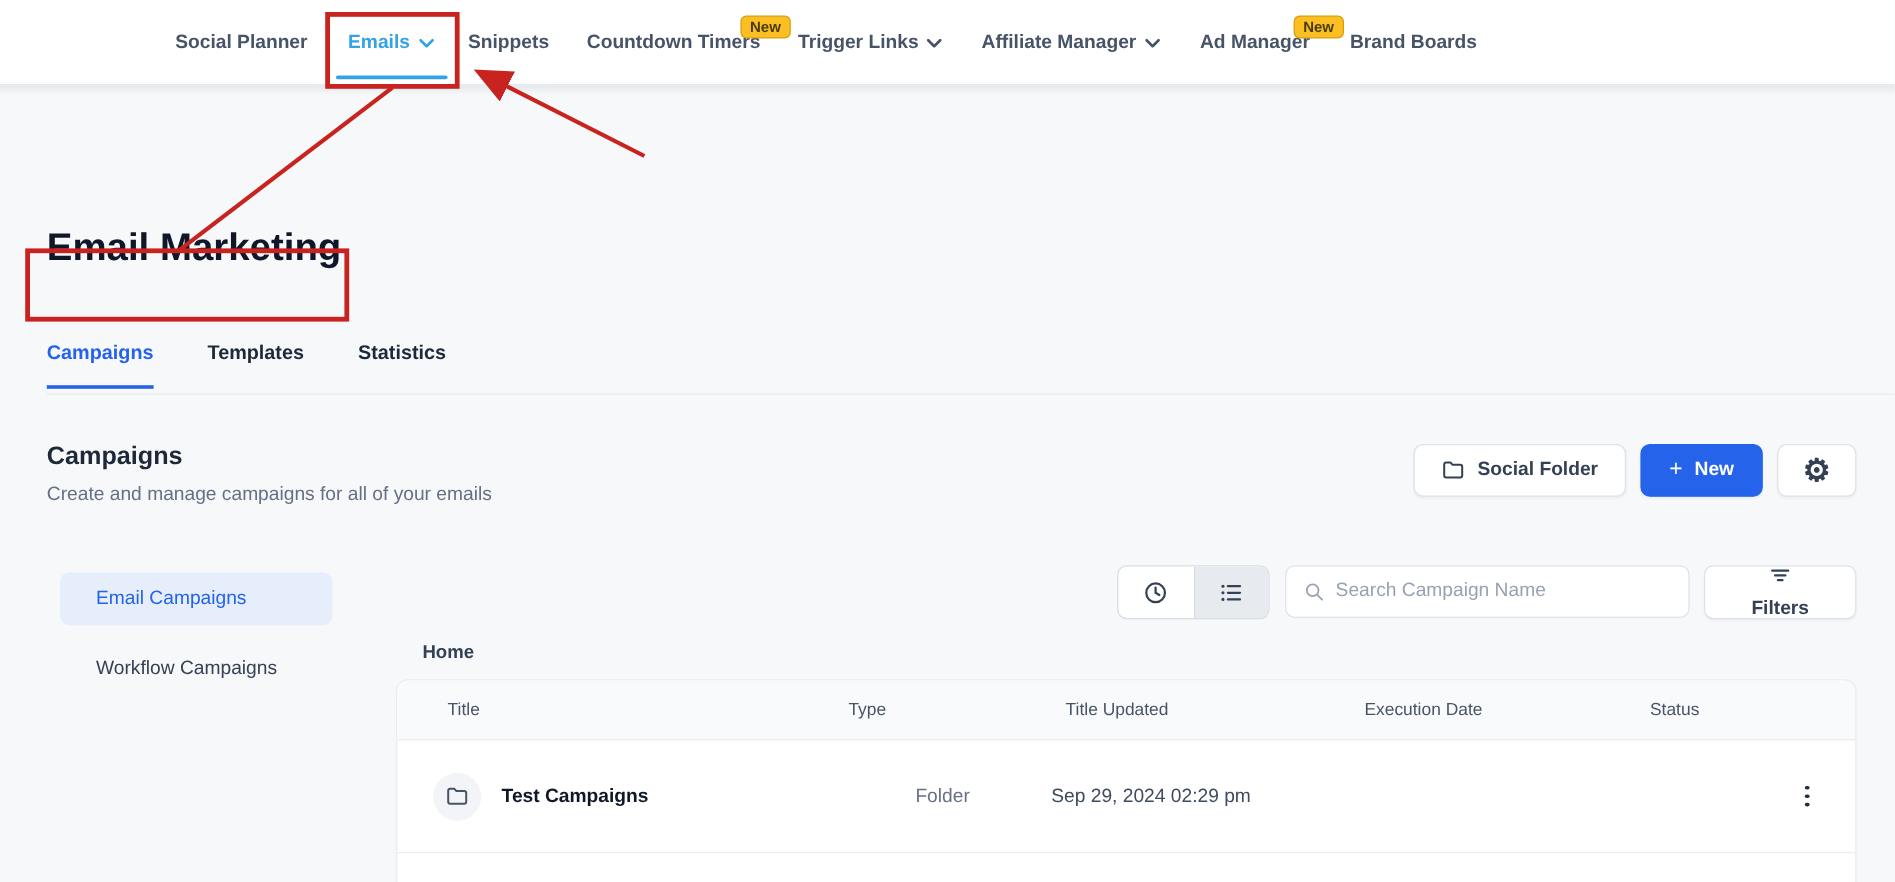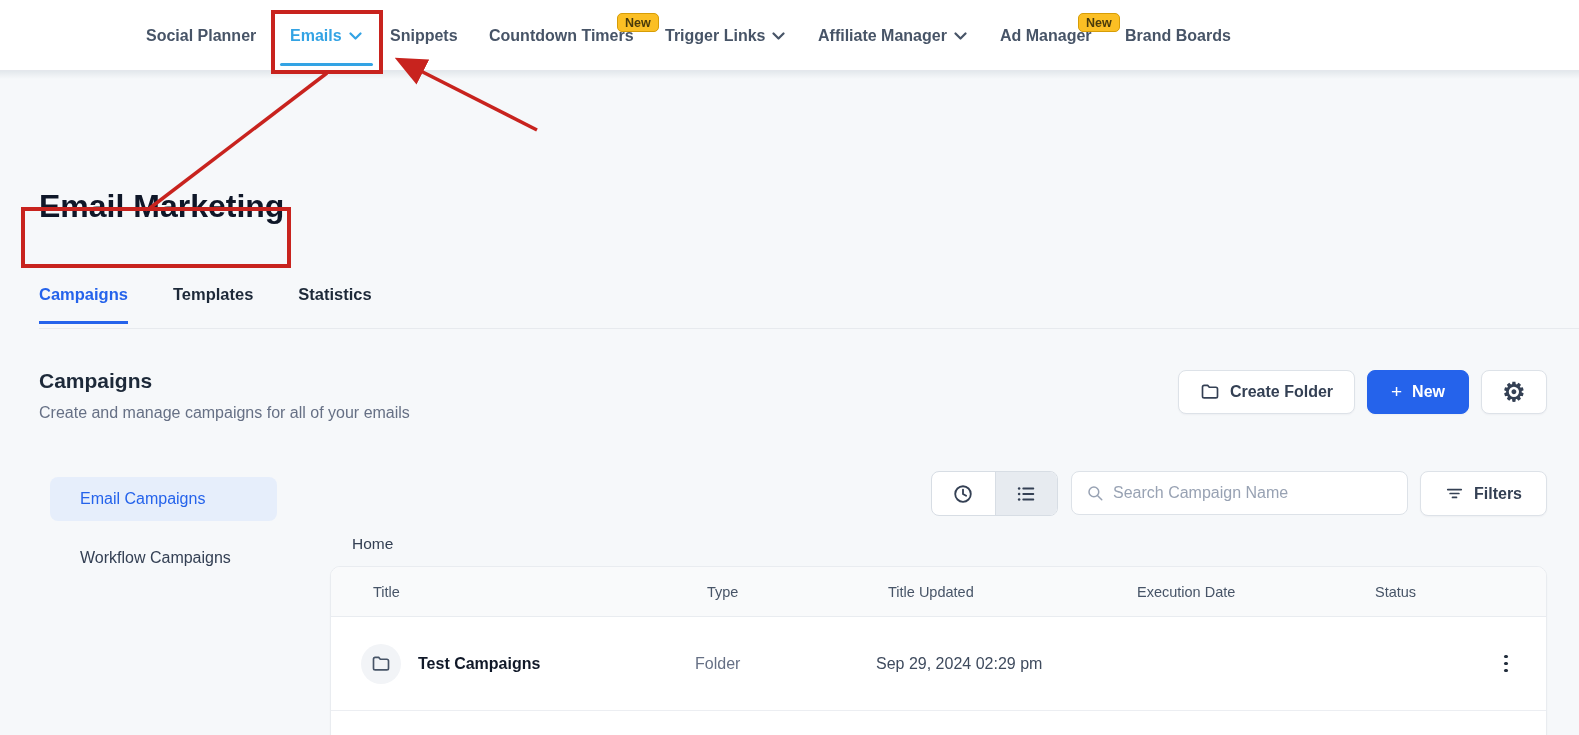--- a/index.html
+++ b/index.html
@@ -100,25 +100,25 @@
     position:absolute; left:1071px; top:400px; width:337px; height:44px;
     background:#fff; border:1px solid #dde2e8; border-radius:8px;
     display:flex; align-items:center; padding:0 14px; gap:9px; color:#98a2b3;
   }
   .search-box input {
     border:none; outline:none; flex:1; font-size:16px; color:#344054;
     font-family:"Liberation Sans", sans-serif; background:transparent;
   }
   .search-box input::placeholder { color:#98a2b3; }
 
-  .btn-filters { left:1420px; top:400px; width:127px; height:45px; }
+  .btn-filters { left:1420px; top:400px; width:127px; height:45px;flex-direction:column; }
 
   
   .breadcrumb {
-    position:absolute; left:352px; top:464px; font-size:15.5px; font-weight:400;
+    position:absolute; left:352px; top:464px; font-size:15.5px; font-weight:700;
     color:#344054; cursor:pointer;
   }
 
   
   .table {
     position:absolute; left:330px; top:495px; width:1217px;
     background:#fff; border:1px solid #e9ecf0; border-radius:10px;
     overflow:hidden; box-shadow:0 1px 2px rgba(16,24,40,.03);
   }
   .tgrid {
@@ -128,21 +128,21 @@
   .thead { height:50px; background:#f9fafb; border-bottom:1px solid #e9ecf0; }
   .th { font-size:14.5px; font-weight:500; color:#475467;margin-left:12px; }
   .trow { height:93px; }
   .trow + .trow { border-top:1px solid #eceef2; }
   .cell-title { display:flex; align-items:center; gap:17px; }
   .avatar {
     width:40px; height:40px; border-radius:50%; background:#f2f4f7;
     display:flex; align-items:center; justify-content:center; color:#475467; flex:0 0 40px;
   }
   .row-title { font-size:16px; font-weight:700; color:#101828; }
-  .row-type { font-size:16px; color:#667085; }
+  .row-type { font-size:16px; color:#667085;text-align:center; }
   .row-date { font-size:16px; font-weight:500; color:#3f4b5e; max-width:190px; line-height:25px; }
   .kebab { display:flex; flex-direction:column; gap:3.5px; width:26px; align-items:center; cursor:pointer; padding:6px 0; }
   .kebab i { width:3.6px; height:3.6px; border-radius:50%; background:#232f3e; }
 
   
   .annotations { position:absolute; left:0; top:0; width:1579px; height:735px; pointer-events:none; z-index:9; }
 
   svg.icon { display:block; }
 </style>
 </head>
@@ -214,21 +214,21 @@
 
   <h2 class="section-title">Campaigns</h2>
   <p class="section-subtitle">Create and manage campaigns for all of your emails</p>
 
   <button class="btn btn-create-folder">
     <span>
       <svg class="icon" width="20" height="20" viewBox="0 0 24 24" fill="none" stroke="#344054" stroke-width="2" stroke-linecap="round" stroke-linejoin="round">
           <path d="M3 7V6a2 2 0 0 1 2-2h4.2l2 2.3H19a2 2 0 0 1 2 2V17a2 2 0 0 1-2 2H5a2 2 0 0 1-2-2V7z"></path>
         </svg>
     </span>
-    <span>Create Folder</span>
+    <span>Social Folder</span>
   </button>
 
   <button class="btn btn-new">
     <span class="plus">+</span>
     <span>New</span>
   </button>
 
   <button class="btn btn-gear">
     <span>⚙</span>
   </button>

